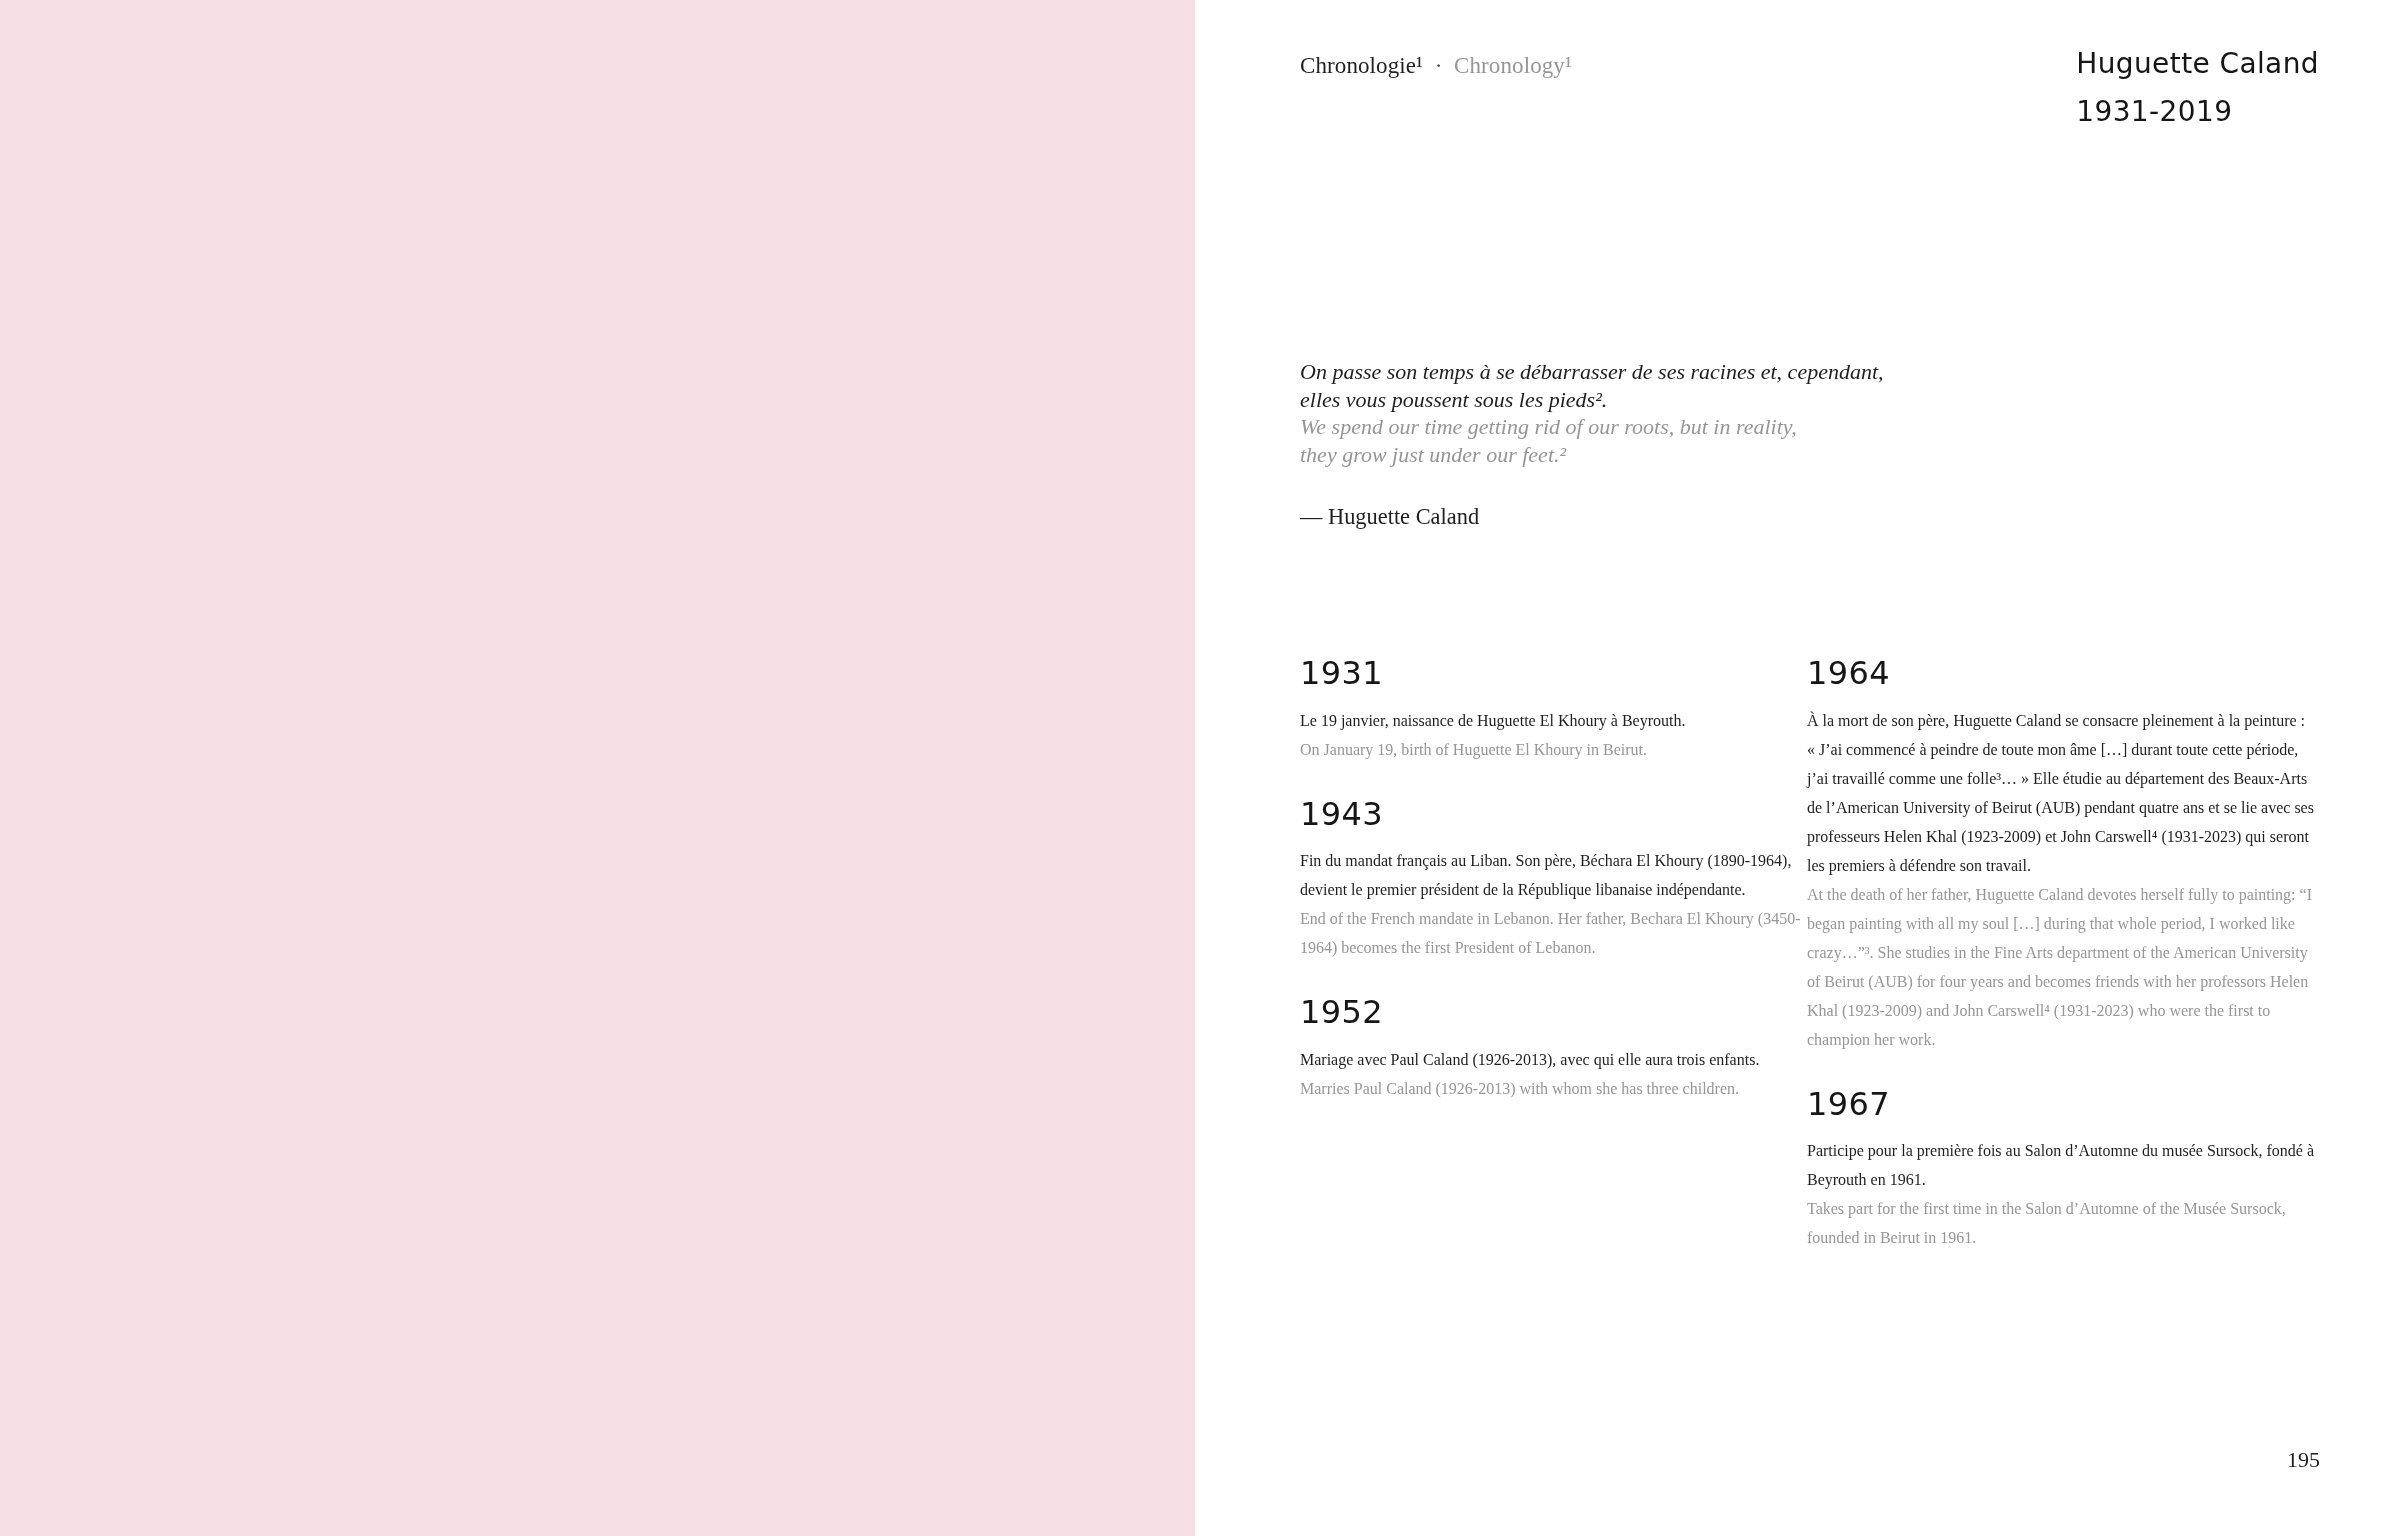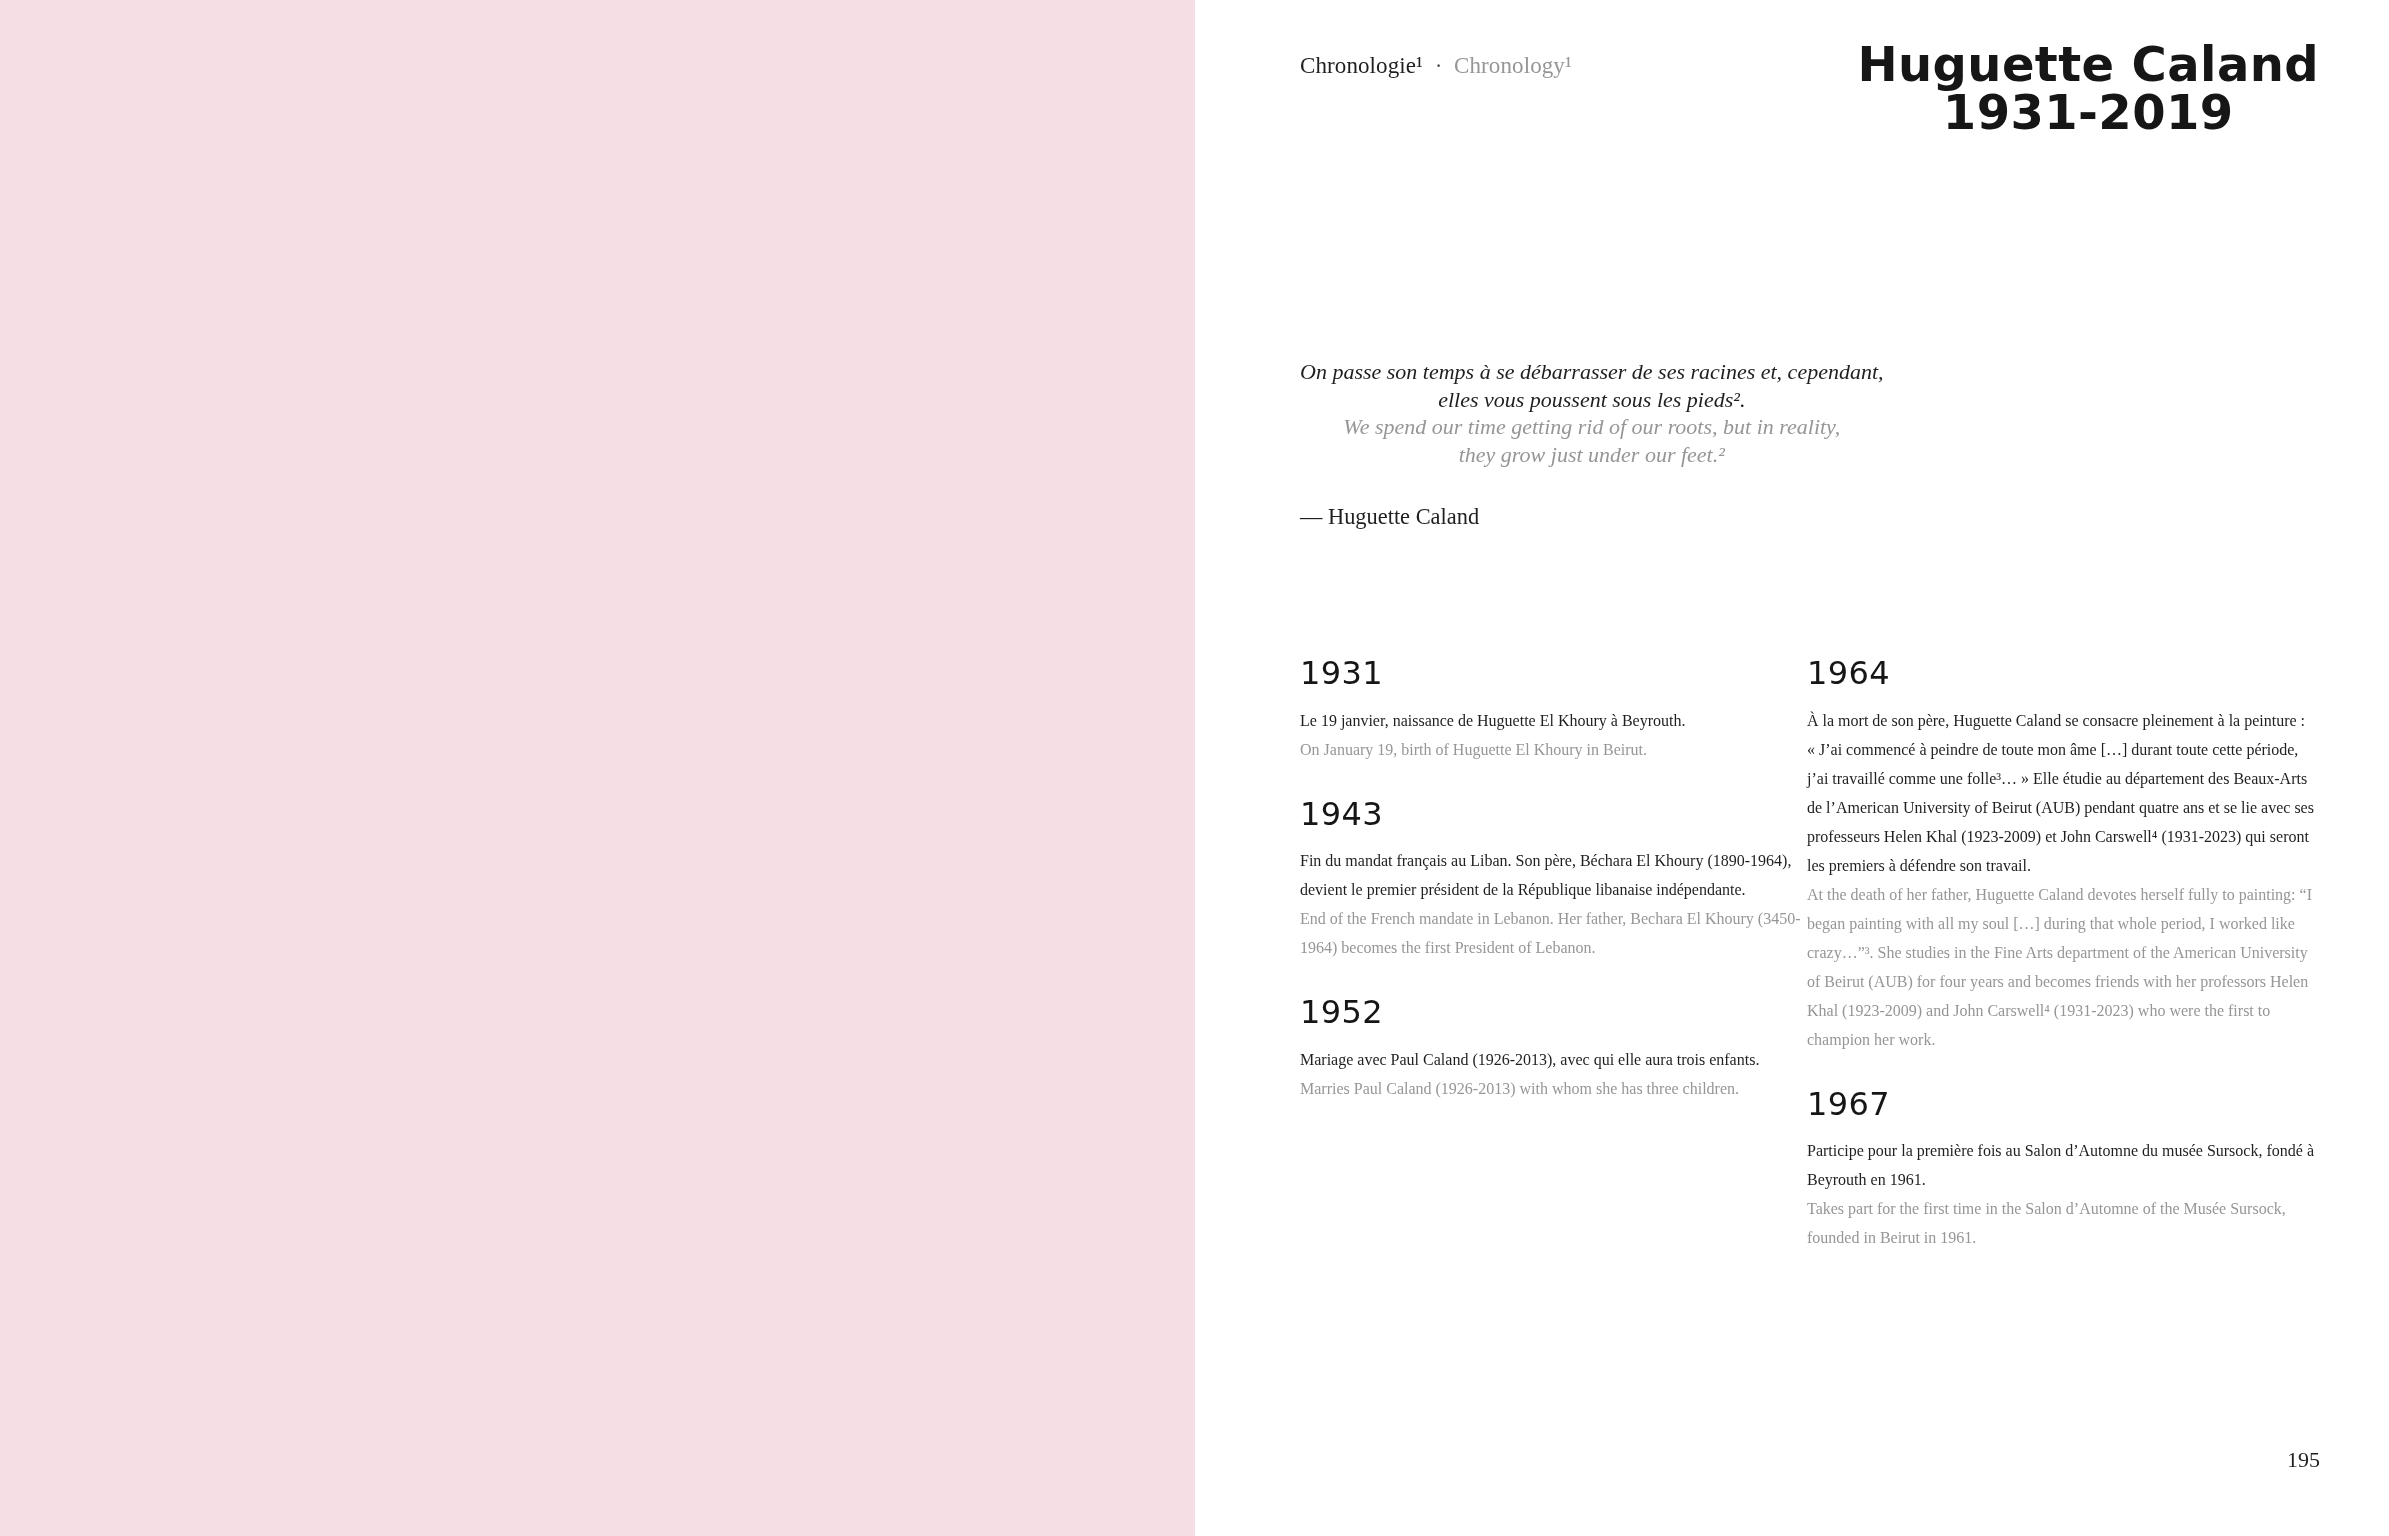--- a/index.html
+++ b/index.html
@@ -38,38 +38,37 @@
     white-space: nowrap;
   }
   .page-header .fr { color: #1f1f1f; }
   .page-header .sep { color: #4a4a4a; padding: 0 11.6px; }
   .page-header .en { color: #969696; }
 
   
   .page-title {
     position: absolute;
     top: 40px; right: 70px;
-    text-align: center;
+    text-align: left;
     font-family: "DejaVu Sans", "Liberation Sans", sans-serif;
-    font-weight: bold;
-    font-size: 48px;
+    font-weight: normal;
+    font-size: 28px;
     line-height: 48px;
     letter-spacing: 0.4px;
     color: #161616;
   }
 
   
   .pull-quote {
     position: absolute;
     left: 105px; top: 358px;
     font-style: italic;
     font-size: 22px;
     line-height: 27.5px;
     white-space: nowrap;
-    text-align: center;
   }
   .pull-quote .en { color: #969696; }
 
   .attribution {
     position: absolute;
     left: 105px; top: 504px;
     font-size: 22.4px;
     color: #1f1f1f;
   }
 

